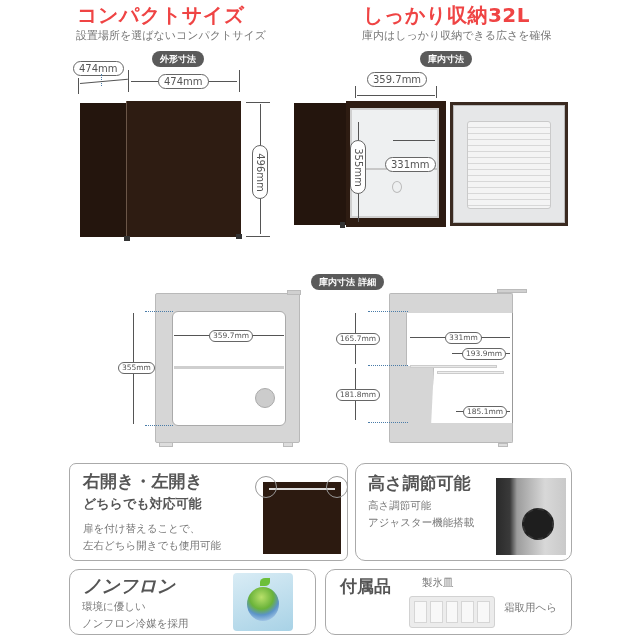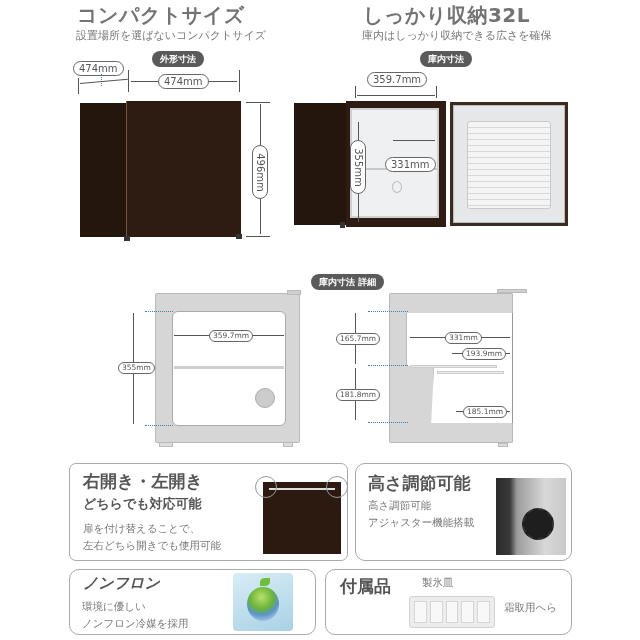--- a/index.html
+++ b/index.html
@@ -1,20 +1,20 @@
 <!DOCTYPE html>
 <html><head>
 <meta charset="utf-8">
 <style>
   * { box-sizing: border-box; margin: 0; padding: 0; }
   html, body { width: 640px; height: 640px; background: #ffffff; overflow: hidden; }
   body { position: relative; font-family: "DejaVu Sans", sans-serif; color: #555; }
   .abs { position: absolute; }
 
-  .h-title { font-weight: bold; font-size: 19px; color: #737373; letter-spacing: 0.5px; white-space: nowrap; }
+  .h-title { font-weight: bold; font-size: 19px; color: #ef4444; letter-spacing: 0.5px; white-space: nowrap; }
   .h-sub { font-size: 11px; color: #777; white-space: nowrap; }
   .badge { background: #5a5a5a; color: #fff; font-size: 9px; font-weight: bold; border-radius: 9px; padding: 2px 8px; white-space: nowrap; line-height: 12px; }
   .pill { background: #fff; border: 1px solid #666; border-radius: 8px; font-size: 10px; color: #555; padding: 0 5px; line-height: 13px; white-space: nowrap; }
   .pill.sm { font-size: 7.5px; line-height: 10px; padding: 0 3px; border-radius: 6px; }
   .vline { position: absolute; width: 1px; background: #555; }
   .hline { position: absolute; height: 1px; background: #555; }
   .dot-h { position: absolute; height: 0; border-top: 1px dotted #4a7ca8; }
 
   
   .fridge-body { background: #2e1c12; }
@@ -140,21 +140,21 @@
 <div class="card" style="left:355px;top:463px;width:217px;height:98px;">
   <div class="abs card-title" style="left:12px;top:8px;font-size:17px;">高さ調節可能</div>
   <div class="abs card-text" style="left:12px;top:33px;">高さ調節可能</div>
   <div class="abs card-text" style="left:12px;top:50px;">アジャスター機能搭載</div>
   <div class="abs" style="left:140px;top:14px;width:70px;height:77px;background:linear-gradient(90deg,#2a2a2a 0,#3a3a3a 20%,#9c9c9c 30%,#d8d8d8 70%,#c9c9c9 100%);">
     <div class="abs" style="left:26px;top:30px;width:32px;height:32px;border-radius:50%;background:#1e1e1e;border:2px dashed #333;"></div>
   </div>
 </div>
 
 <div class="card" style="left:69px;top:569px;width:247px;height:66px;">
-  <div class="abs card-title" style="left:13px;top:4px;font-size:15px;font-style:italic;">ノンフロン</div>
+  <div class="abs card-title" style="left:13px;top:4px;font-size:18px;font-style:italic;">ノンフロン</div>
   <div class="abs card-text" style="left:12px;top:28px;">環境に優しい</div>
   <div class="abs card-text" style="left:12px;top:45px;">ノンフロン冷媒を採用</div>
   <div class="abs" style="left:163px;top:3px;width:60px;height:58px;border-radius:4px;background:linear-gradient(160deg,#d9ecf5,#a8d2e6);">
     <div class="abs" style="left:14px;top:14px;width:32px;height:34px;border-radius:50%;background:radial-gradient(circle at 45% 30%,#b8e06a 0,#6ab33a 40%,#5c94c8 60%,#dcefff 100%);"></div>
     <div class="abs" style="left:27px;top:5px;width:10px;height:8px;border-radius:50% 0;background:#6cbf3a;"></div>
   </div>
 </div>
 
 <div class="card" style="left:325px;top:569px;width:247px;height:66px;">
   <div class="abs card-title" style="left:14px;top:5px;font-size:17px;">付属品</div>

